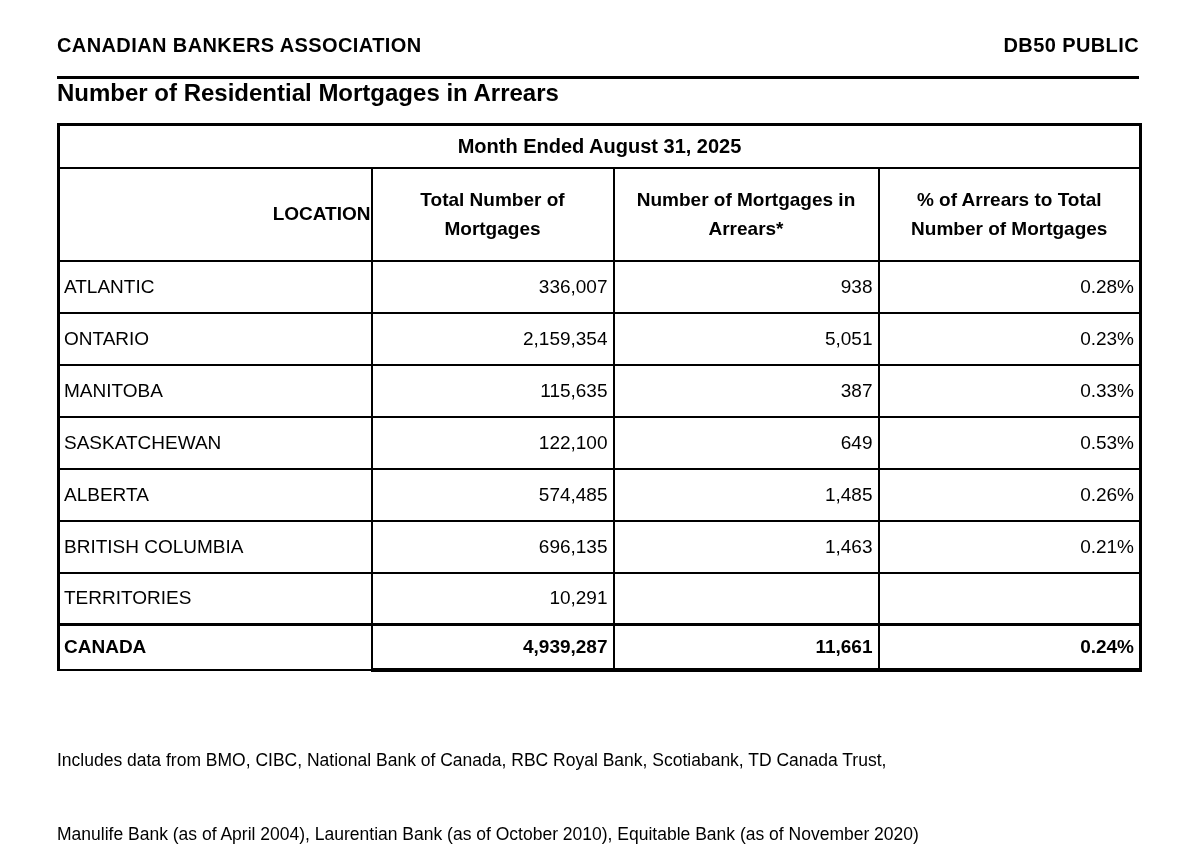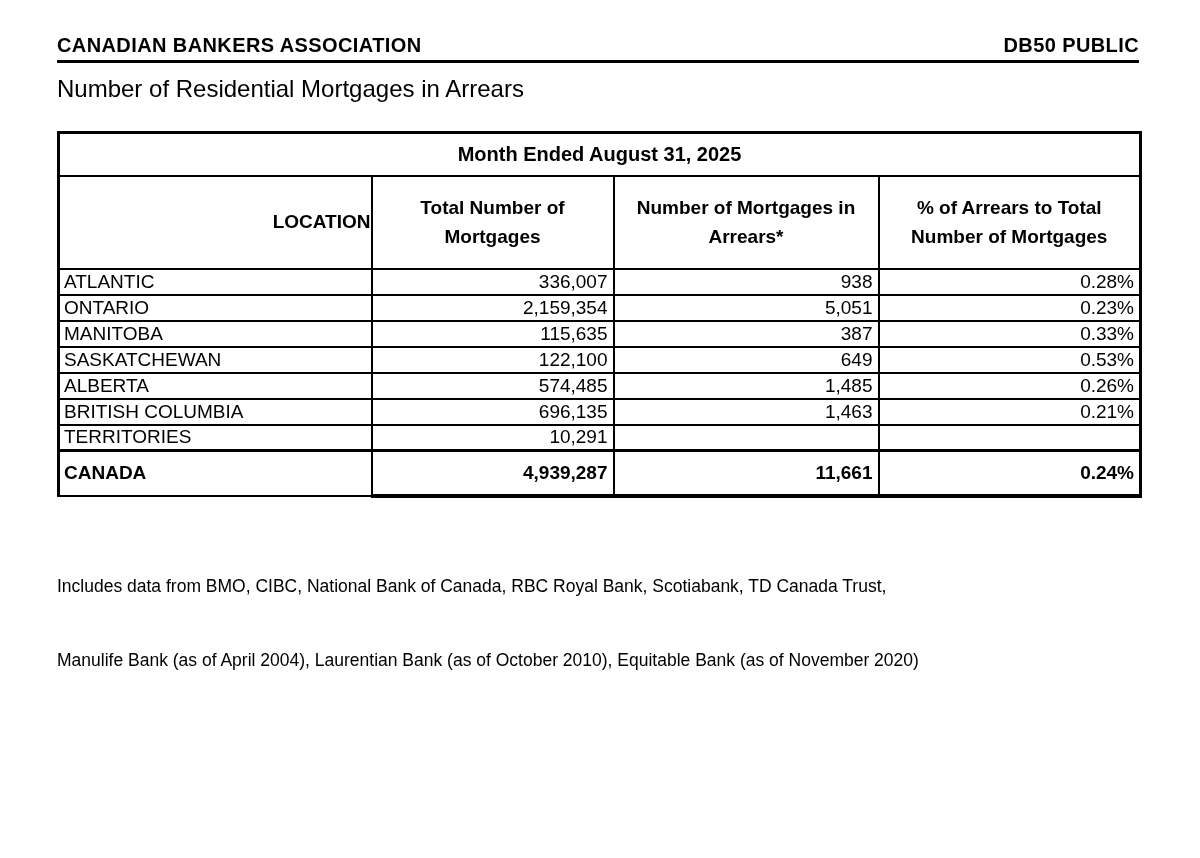--- a/index.html
+++ b/index.html
@@ -19,38 +19,37 @@
   .content {
     width: 1082px;
     margin-left: 57px;
   }
   
   .doc-header {
     display: flex;
     justify-content: space-between;
     align-items: flex-end;
     padding-top: 34px;
-    padding-bottom: 4px;
+    padding-bottom: 20px;
     border-bottom: 3px solid #000;
   }
   .doc-header .org,
   .doc-header .code {
     font-size: 20px;
     font-weight: bold;
     letter-spacing: 0.4px;
     line-height: 1.1;
   }
   .doc-title {
-    margin-top: 12px;
     font-size: 24px;
-    font-weight: normal;
+    font-weight: bold;
   }
   
   table.arrears-table {
-    margin-top: 28px;
+    margin-top: 16px;
     border-collapse: collapse;
     table-layout: fixed;
     width: 1082px;
     border: 3px solid #000;
     border-bottom: 2px solid #000;
   }
   col.c-location { width: 313px; }
   col.c-total    { width: 242px; }
   col.c-arrears  { width: 265px; }
   col.c-pct      { width: 262px; }
@@ -74,21 +73,21 @@
     line-height: 1.55;
   }
   .head-row th.h-location {
     text-align: right;
   }
   .head-row th.h-center {
     text-align: center;
     padding: 16px 10px;
   }
   .data-row td, .total-row td {
-    height: 26px;
+    height: 52px;
     vertical-align: middle;
   }
   td.cell-location {
     text-align: left;
     padding-left: 4px;
   }
   td.cell-num {
     text-align: right;
     padding-right: 5px;
     border-radius: 15px;

